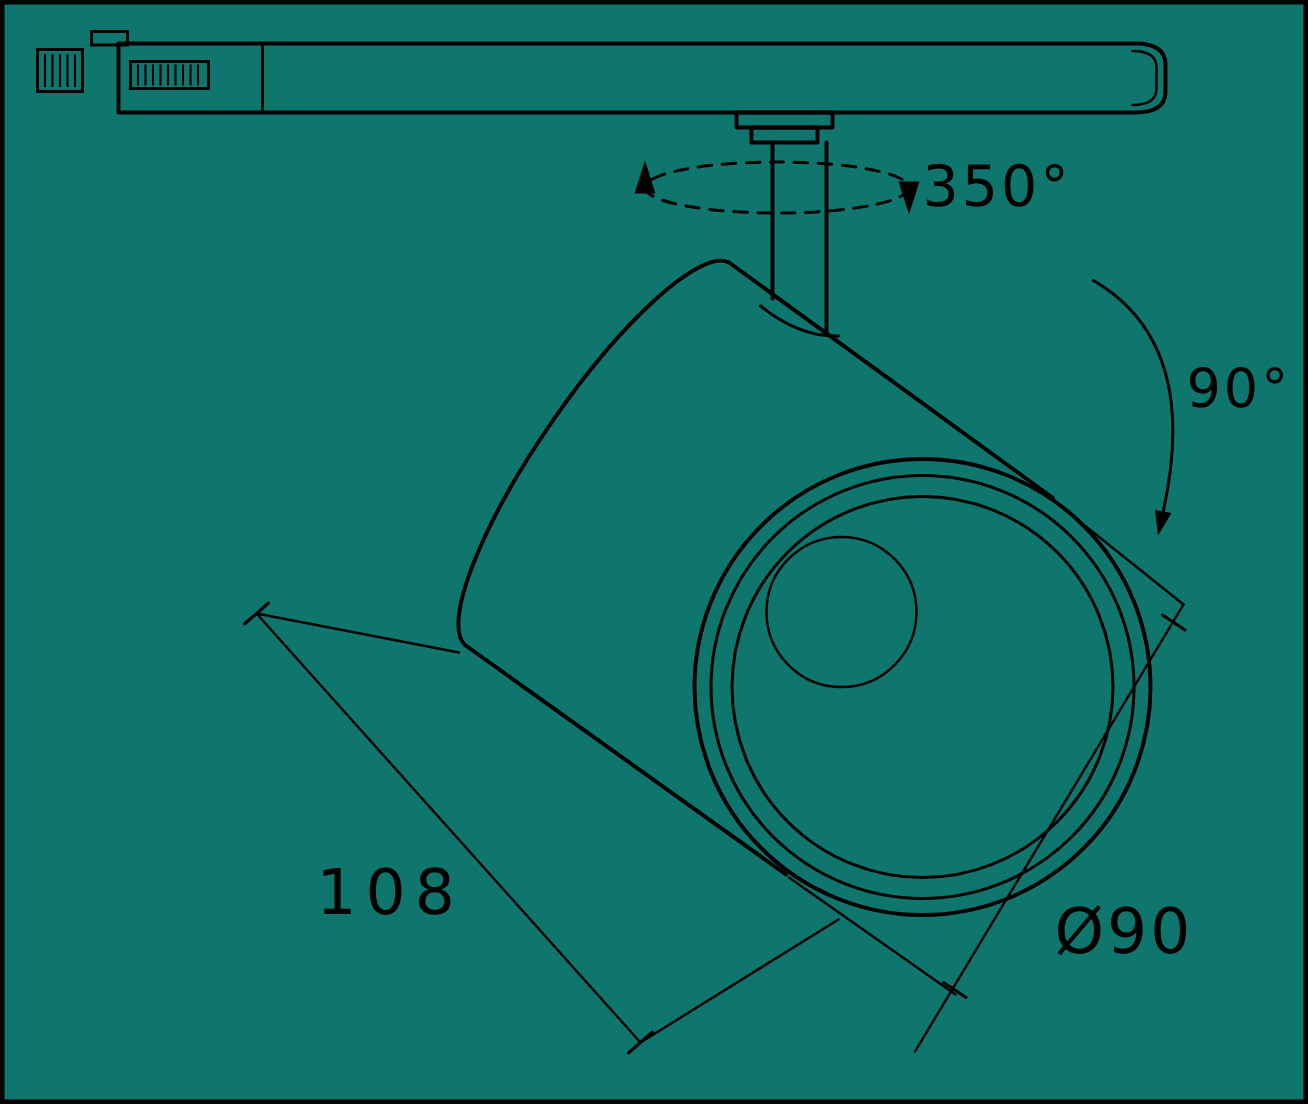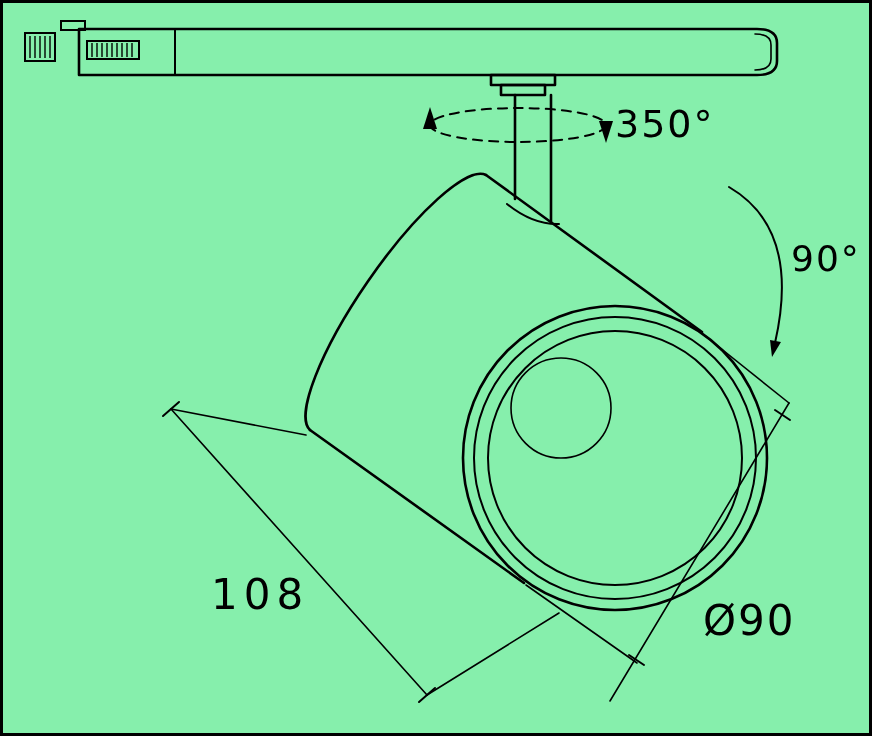--- a/index.html
+++ b/index.html
@@ -5,21 +5,21 @@
   html, body {
     margin: 0;
     padding: 0;
     background: #ffffff;
     font-family: "DejaVu Sans", sans-serif;
   }
   .canvas {
     position: relative;
     width: 872px;
     height: 736px;
-    background: #86efac;
+    background: #0f766e;
     border: 3px solid #000000;
     box-sizing: border-box;
     overflow: hidden;
   }
   svg { display: block; }
   .s-main {
     stroke: #000000;
     stroke-width: 2.6;
     fill: none;
     stroke-linecap: round;

